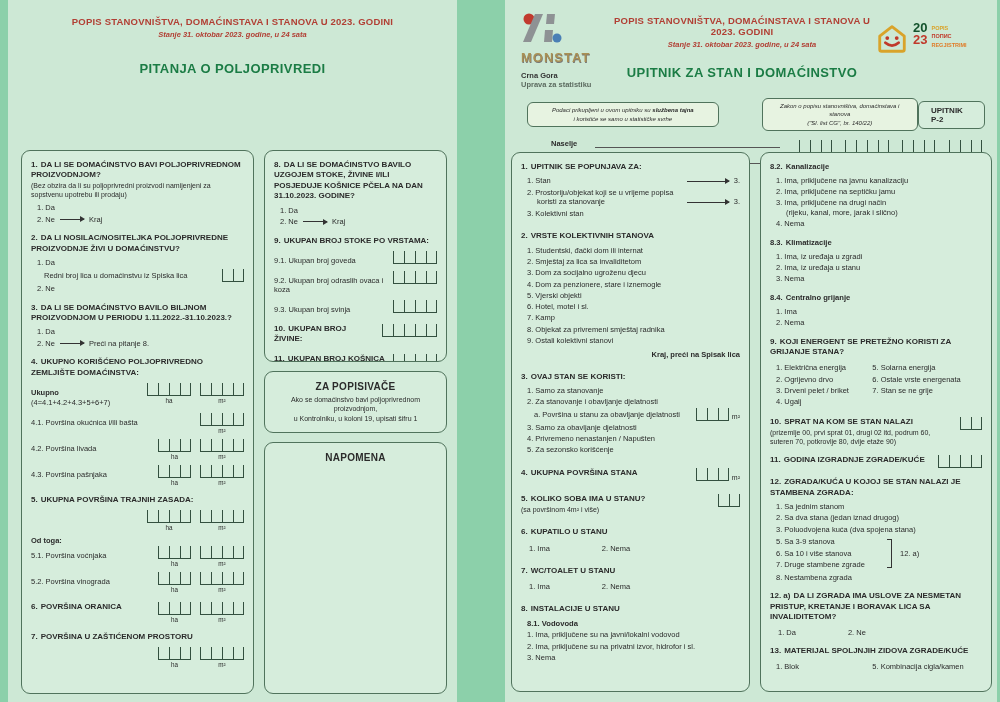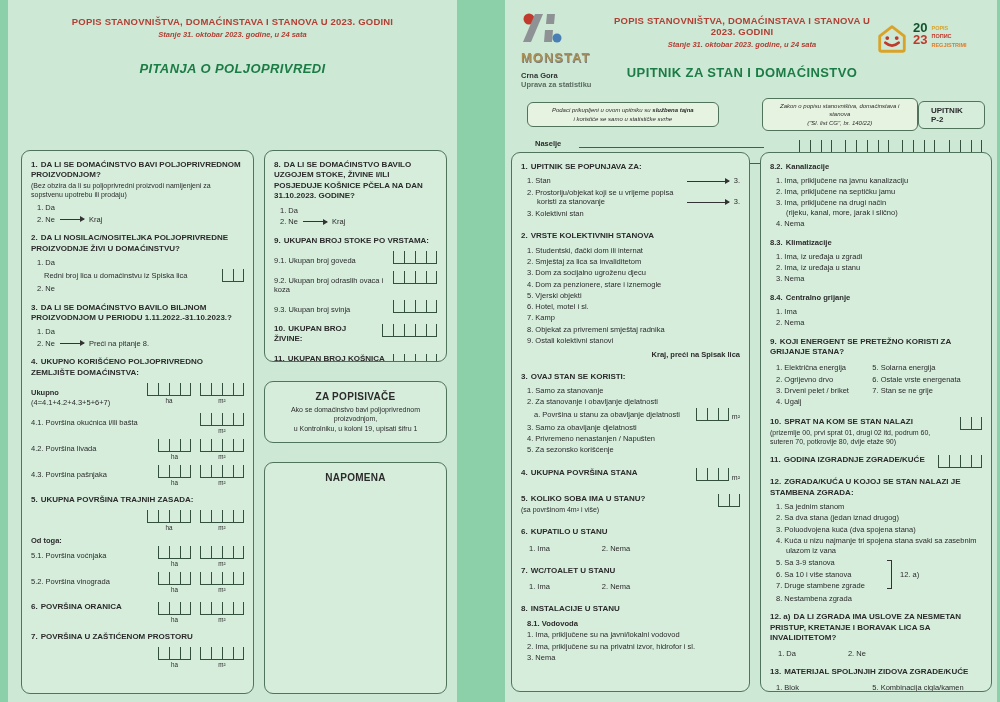--- a/index.html
+++ b/index.html
@@ -8,29 +8,29 @@
 
   .page { position:absolute; top:0; bottom:0; background:#cde8d5; overflow:hidden; }
   .page-left  { left:8px;  width:449px; }
   .page-right { left:505px; width:492px; }
 
   .census-title { color:#b13f34; font-weight:bold; font-size:9.5px; text-align:center; letter-spacing:.2px; }
   .census-sub   { color:#b13f34; font-weight:bold; font-style:italic; font-size:7.5px; text-align:center; margin-top:3px; }
   .page-title   { color:#1b7c45; font-weight:bold; font-size:13px; text-align:center; letter-spacing:.4px; }
 
   .lp-header { padding-top:16px; }
-  .lp-header .page-title { margin-top:22px;font-style:italic; }
+  .lp-header .page-title { margin-top:22px; }
 
   .cols { position:absolute; display:flex; gap:10px; }
   .page-left  .cols { top:150px; left:13px; right:10px; bottom:8px; }
   .page-right .cols { top:152px; left:6px; right:5px; bottom:10px; }
 
   .qbox { border:1px solid #50735c; border-radius:9px; background:#d6edDC; background:#d6eddc; padding:9px 9px; overflow:hidden; }
   .col1L { width:233px; }
-  .col2L { flex:1; display:flex; flex-direction:column; gap:19px; }
+  .col2L { flex:1; display:flex; flex-direction:column; gap:9px; }
   .col2L .qbox.qs { height:212px; }
   .col1R { width:239px; }
   .col2R { flex:1; }
 
   .q { margin-bottom:9px; }
   .page-right .col1R .q { margin-bottom:13px; }
   .q-head { display:flex; justify-content:space-between; align-items:flex-start; gap:6px; }
   .q-titlewrap { flex:1; }
   .q-title { font-size:8px; font-weight:bold; line-height:1.3; }
   .q.small .q-title { font-size:7.6px; }
@@ -103,21 +103,21 @@
 
   .rp-notices { display:flex; align-items:center; margin-top:9px; padding:0 12px 0 22px; }
   .notice { border:1px solid #50735c; border-radius:6px; background:#e7f3e1; text-align:center;
             font-size:6px; font-style:italic; line-height:1.4; padding:3px 8px; }
   .notice .b { font-weight:bold; }
   .notice1 { width:215px; }
   .notice2 { width:175px; margin-left:43px; }
   .form-code { margin-left:auto; border:1px solid #50735c; border-radius:6px; padding:4px 12px;
                font-size:8px; font-weight:bold; color:#2b2b2b; background:#d6eddc; }
 
-  .rp-address { display:flex; margin-top:8px; padding:0 10px 0 30px; }
+  .rp-address { display:flex; margin-top:8px; padding:0 10px 0 30px;margin-left:16px; }
   .addr-left { width:300px; }
   .addr-row { display:flex; align-items:flex-end; gap:8px; margin-bottom:7px; }
   .addr-label { font-size:7.5px; font-weight:bold; width:36px; }
   .addr-line { flex:1; border-bottom:1px solid #555; height:9px; max-width:185px; }
   .code-fields { display:flex; gap:13px; margin-left:auto; padding-right:4px; }
   .code-field { text-align:center; }
   .code-label { font-size:6.3px; margin-top:2px; }
 </style>
 </head>
 <body>
@@ -1067,28 +1067,20 @@
             <div class="opt">
               <div class="opt-line">
                 <span class="opt-text">2. Sa dva stana (jedan iznad drugog)</span>
               </div>
             </div>
             <div class="opt">
               <div class="opt-line">
                 <span class="opt-text">3. Poluodvojena kuća (dva spojena stana)</span>
               </div>
             </div>
-            <div class="opt">
-              <div class="opt-line">
-                <span class="opt-text">4. Kuća u nizu najmanje tri spojena stana svaki sa zasebnim</span>
-              </div>
-              <div class="opt-cont">
-                <span>ulazom iz vana</span>
-              </div>
-            </div>
             <div class="bracket-row">
               <div class="bracket-col">
                 <div class="opt">
                   <div class="opt-line">
                     <span class="opt-text">5. Sa 3-9 stanova</span>
                   </div>
                 </div>
                 <div class="opt">
                   <div class="opt-line">
                     <span class="opt-text">6. Sa 10 i više stanova</span>

